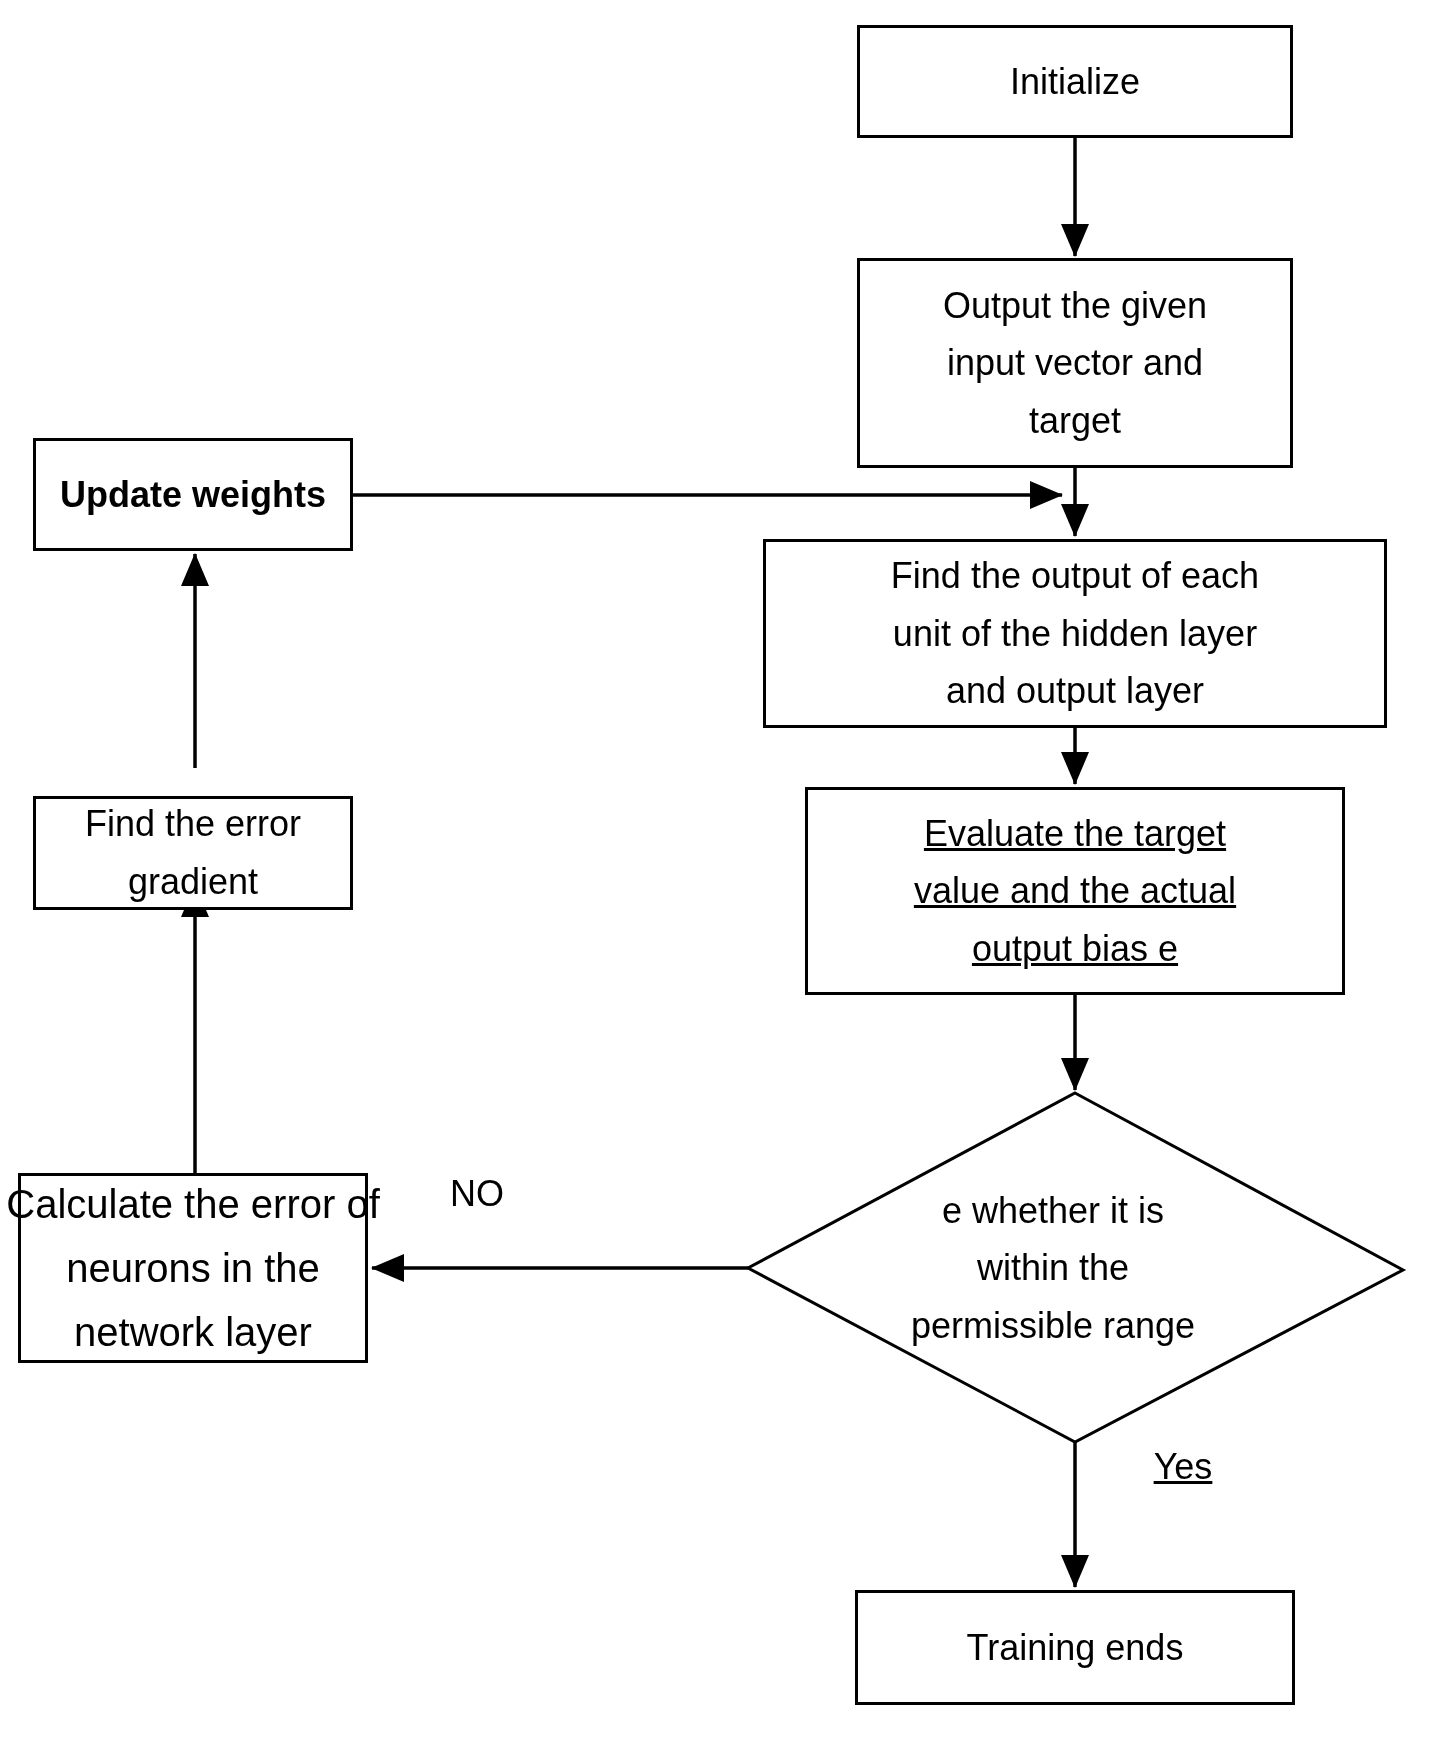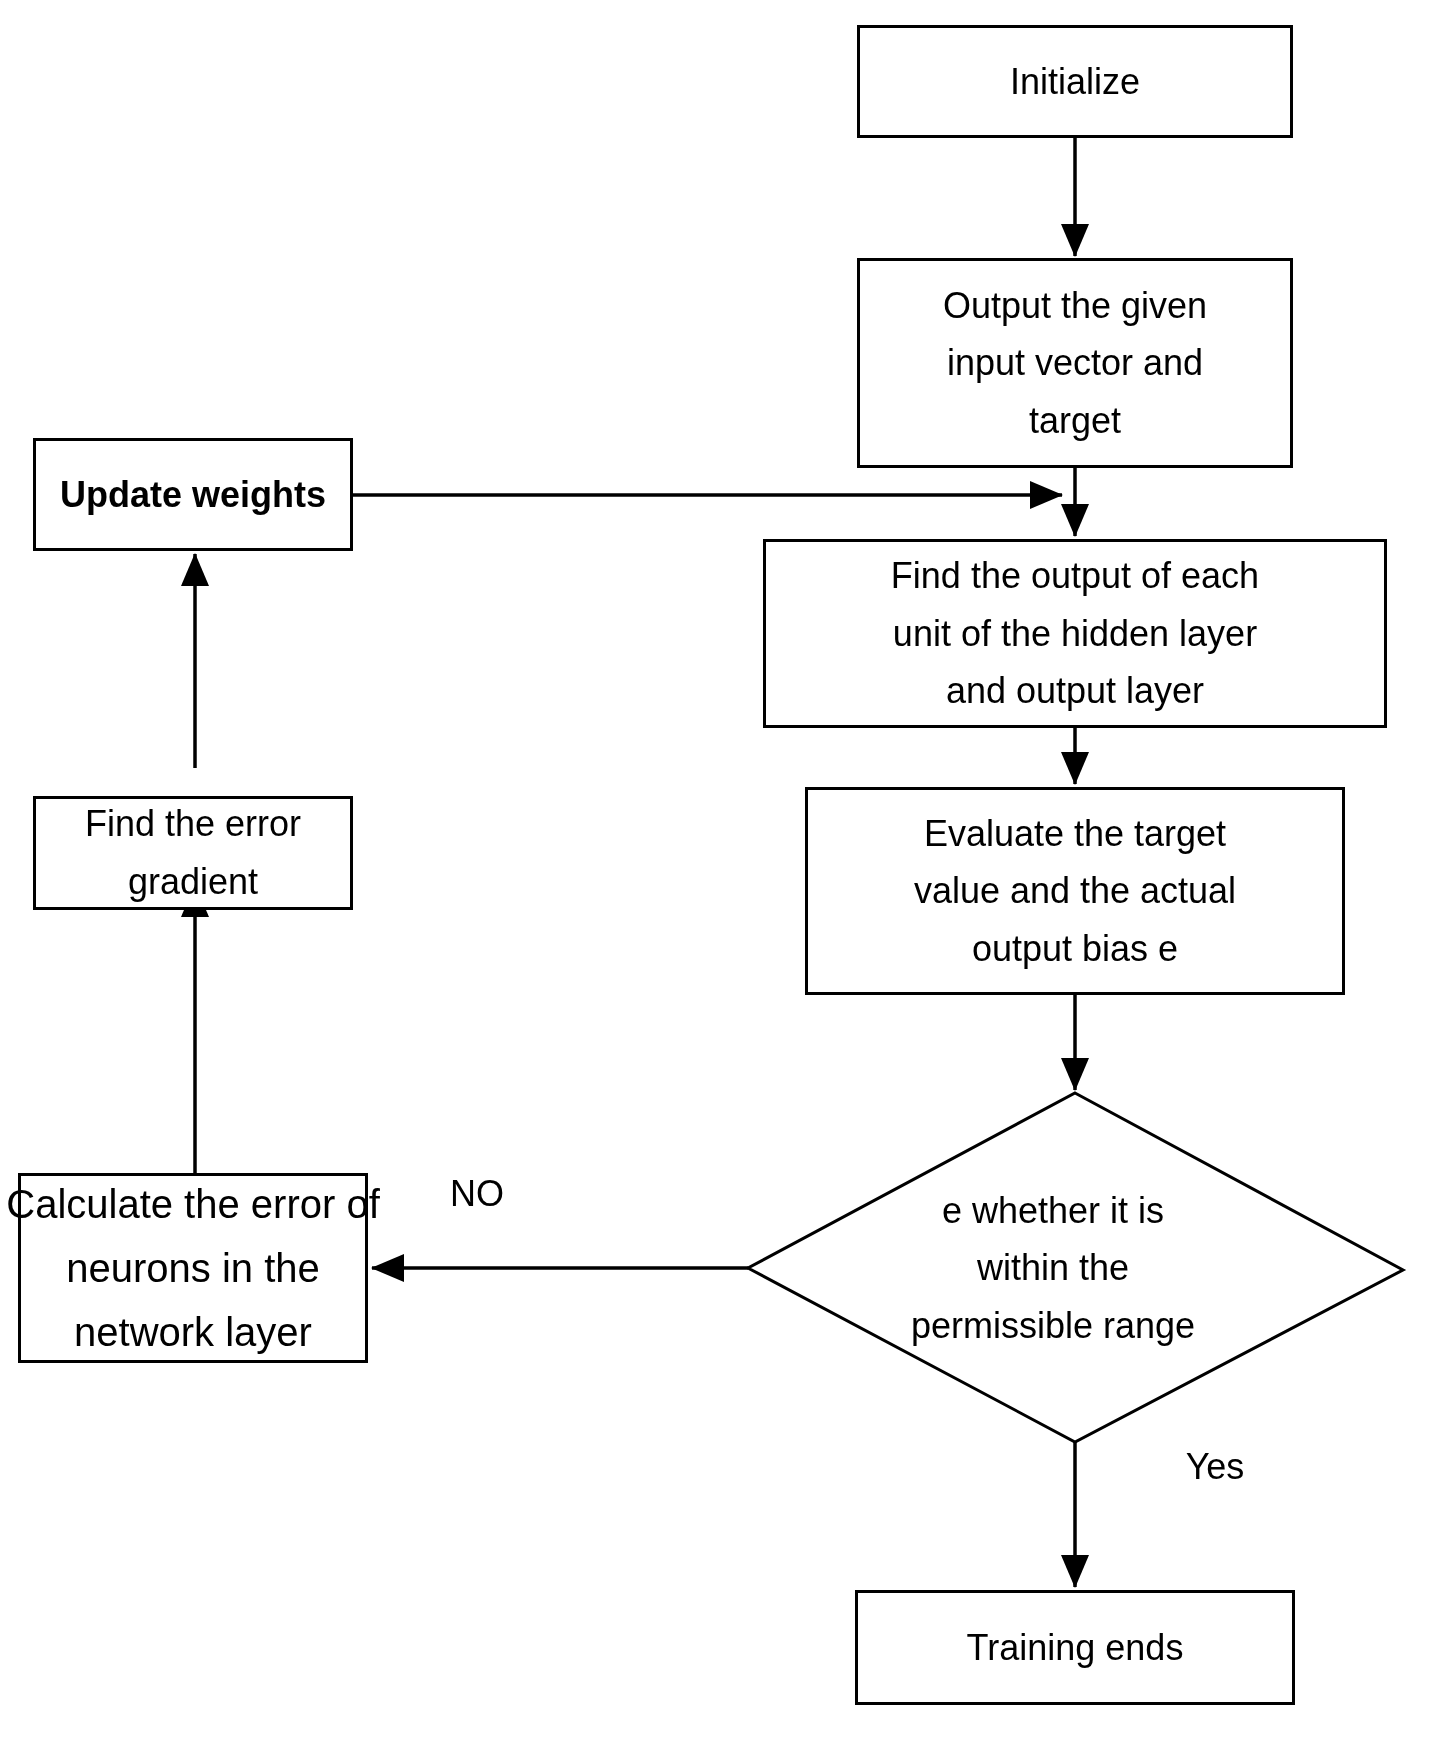--- a/index.html
+++ b/index.html
@@ -47,28 +47,28 @@
     font-size: 36px;
     line-height: 1.6;
     white-space: pre;
     background: transparent;
     border: none;
   }
   
   #node-initialize        { left: 857px;  top: 25px;   width: 436px; height: 113px; }
   #node-output-input      { left: 857px;  top: 258px;  width: 436px; height: 210px; }
   #node-find-output       { left: 763px;  top: 539px;  width: 624px; height: 189px; }
-  #node-evaluate-bias     { left: 805px;  top: 787px;  width: 540px; height: 208px; }
+  #node-evaluate-bias     { left: 805px;  top: 787px;  width: 540px; height: 208px; text-decoration: underline; }
   #node-training-ends     { left: 855px;  top: 1590px; width: 440px; height: 115px; }
   #node-update-weights    { left: 33px;   top: 438px;  width: 320px; height: 113px; font-weight: bold; }
   #node-find-gradient     { left: 33px;   top: 768px;  width: 320px; height: 114px; margin-top: 28px; }
   #node-calculate-error   { left: 18px;   top: 1173px; width: 350px; height: 190px; font-size: 40px; }
   #node-decision-label    { left: 823px;  top: 1178px; width: 460px; height: 180px; }
   #label-no               { left: 417px;  top: 1164px; width: 120px; height: 60px; }
-  #label-yes              { left: 1155px; top: 1437px; width: 120px; height: 60px; }
+  #label-yes              { left: 1123px; top: 1437px; width: 120px; height: 60px; text-decoration: underline; }
 </style>
 </head>
 <body>
 
 <div id="canvas">
 
   <svg id="connectors" viewBox="0 0 1433 1739" xmlns="http://www.w3.org/2000/svg">
     <defs>
       <marker id="arrow" markerUnits="userSpaceOnUse" markerWidth="36" markerHeight="28" refX="32" refY="14" orient="auto">
         <path d="M0,0 L33,14 L0,28 Z" fill="#000000"></path>

